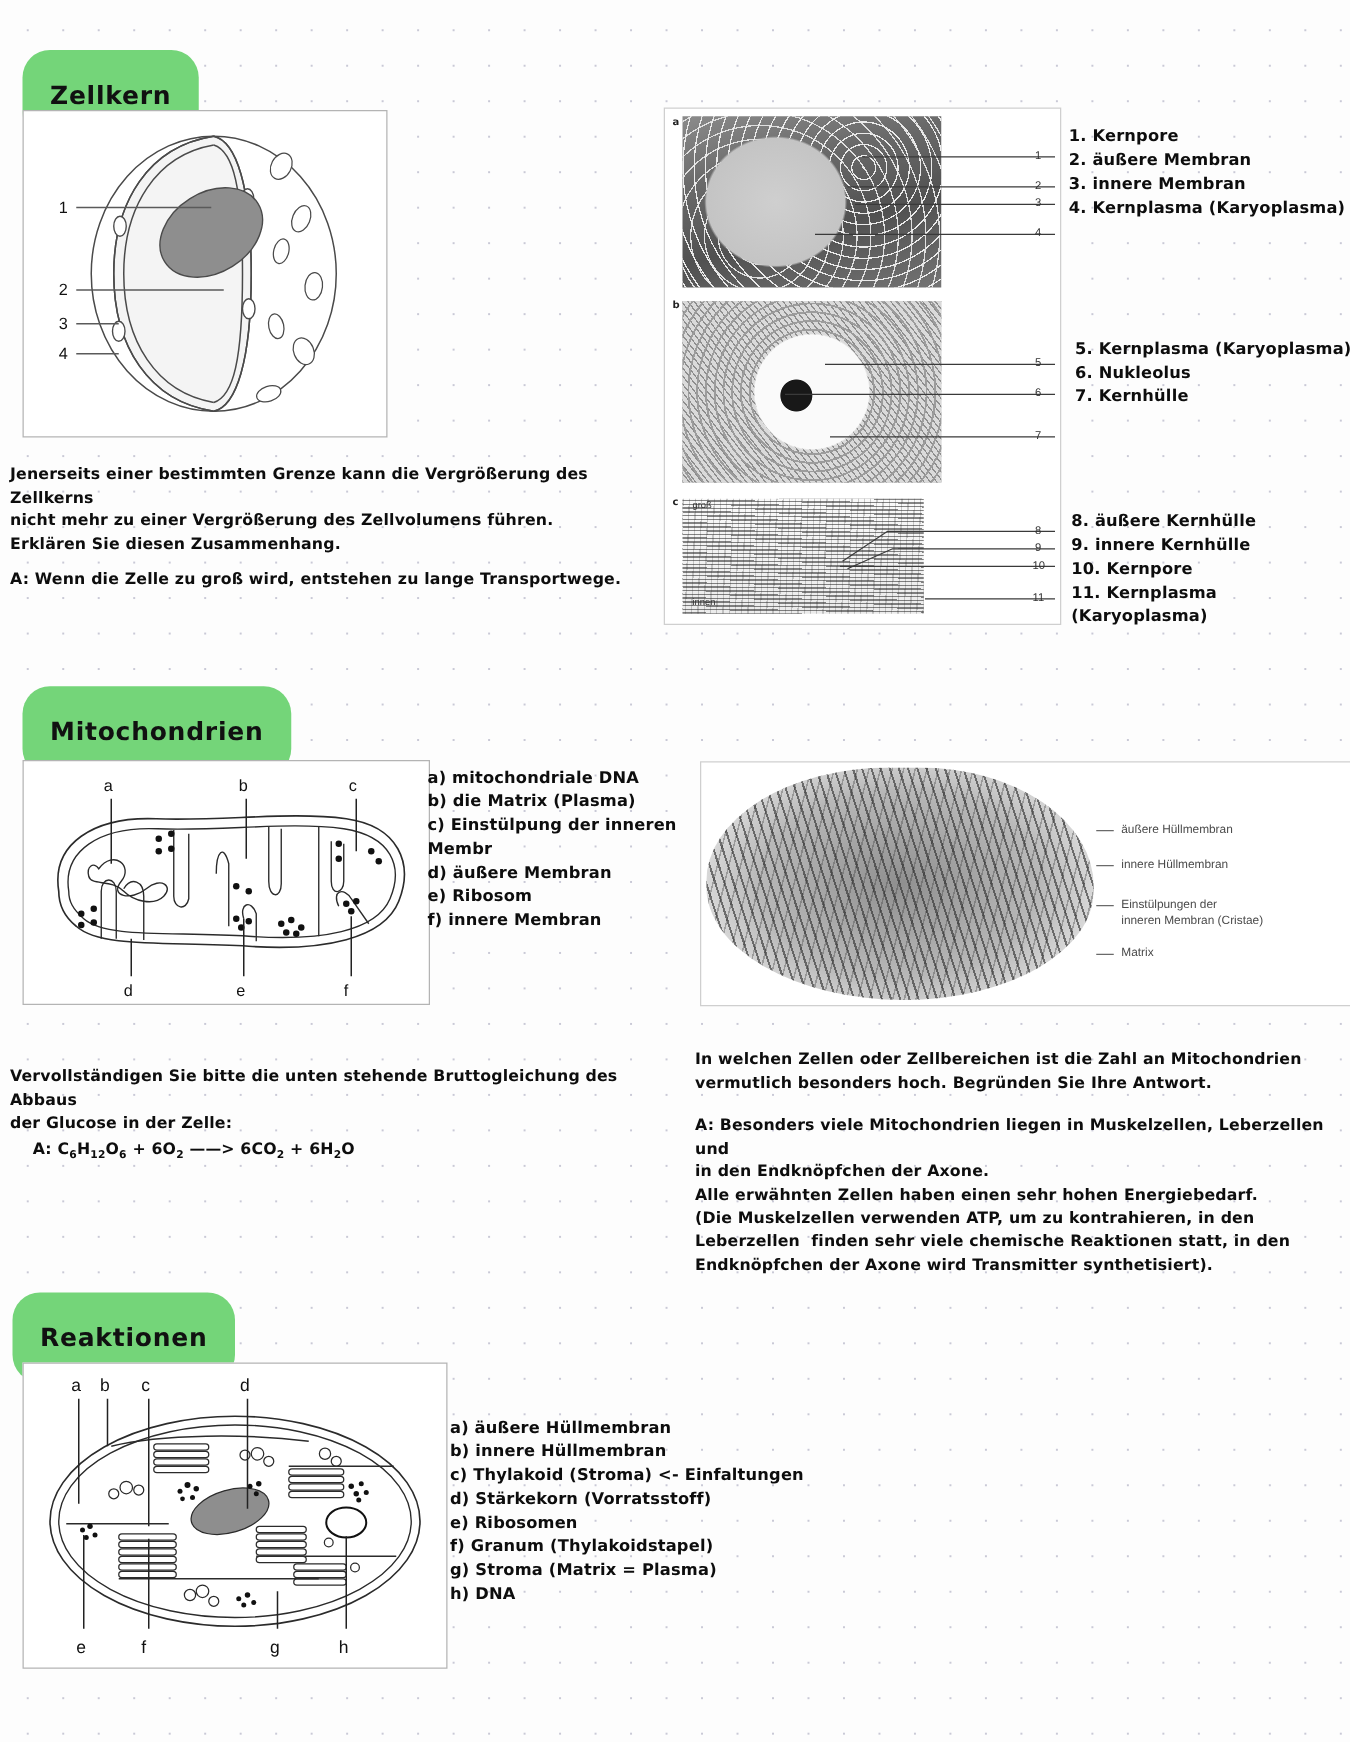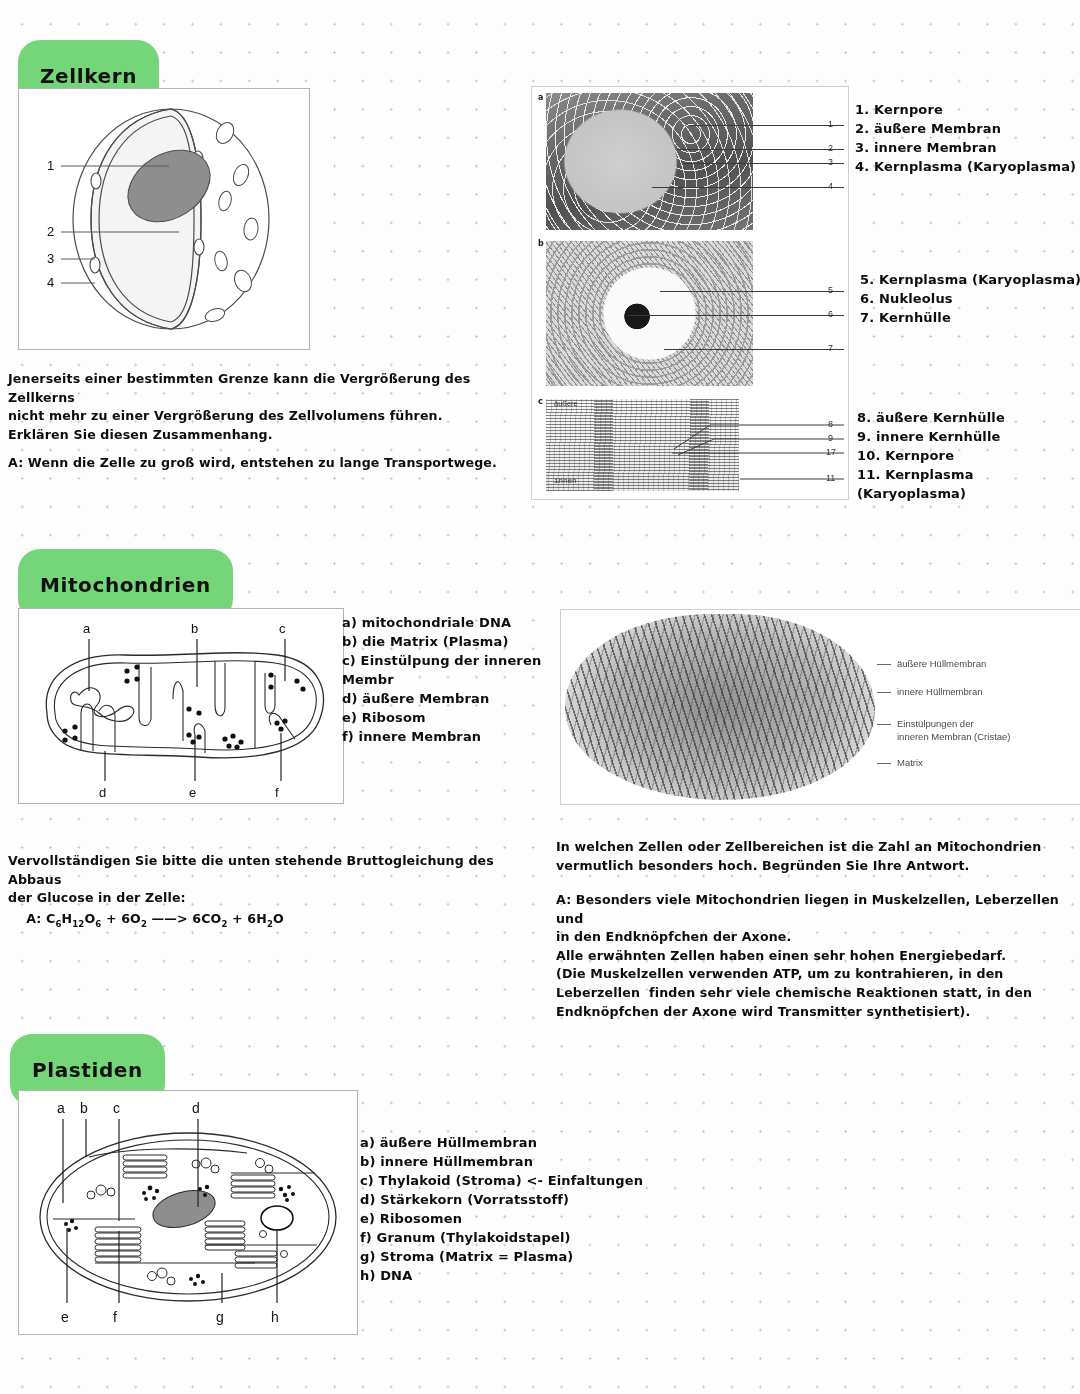--- a/index.html
+++ b/index.html
@@ -232,31 +232,31 @@
     <div class="em-letter" style="left:6px; top:152px;">b</div>
     <div class="leader" style="left:128px; top:204px; width:184px;" data=""></div>
     <div class="leader" style="left:96px;  top:228px; width:216px;"></div>
     <div class="leader" style="left:132px; top:262px; width:180px;"></div>
     <div class="em-num" style="left:296px; top:198px;">5</div>
     <div class="em-num" style="left:296px; top:222px;">6</div>
     <div class="em-num" style="left:296px; top:256px;">7</div>
 
     <div class="em-img tex-c" style="left:14px; top:312px; width:193px; height:92px;"></div>
     <div class="em-letter" style="left:6px; top:310px;">c</div>
-    <div class="em-side" style="left:22px; top:312px;">äußere</div>
-    <div class="em-side" style="left:22px; top:390px;font-family:Liberation Mono, monospace;">innen</div>
+    <div class="em-side" style="left:22px; top:312px;">groß</div>
+    <div class="em-side" style="left:22px; top:390px;">innen</div>
     <svg class="svgfig" style="left:120px; top:318px;" width="196" height="86" viewBox="0 0 196 86">
       <path d="M22 44 L58 20 L192 20" fill="none" stroke="#3a3a3a" stroke-width="1"></path>
       <path d="M26 50 L62 34 L192 34" fill="none" stroke="#3a3a3a" stroke-width="1"></path>
       <path d="M20 48 L192 48" fill="none" stroke="#3a3a3a" stroke-width="1"></path>
       <path d="M88 74 L192 74" fill="none" stroke="#3a3a3a" stroke-width="1"></path>
     </svg>
     <div class="em-num" style="left:296px; top:332px;">8</div>
     <div class="em-num" style="left:296px; top:346px;">9</div>
-    <div class="em-num" style="left:294px; top:360px;">17</div>
+    <div class="em-num" style="left:294px; top:360px;">10</div>
     <div class="em-num" style="left:294px; top:386px;">11</div>
   </div>
 
   <div class="hand list" style="left:855px; top:100px; width:225px;">1. Kernpore
 2. äußere Membran
 3. innere Membran
 4. Kernplasma (Karyoplasma)</div>
   <div class="hand list" style="left:860px; top:270px; width:225px;">5. Kernplasma (Karyoplasma)
 6. Nukleolus
 7. Kernhülle</div>
@@ -366,21 +366,21 @@
   <div class="hand" style="left:556px; top:838px; width:520px;">In welchen Zellen oder Zellbereichen ist die Zahl an Mitochondrien
 vermutlich besonders hoch. Begründen Sie Ihre Antwort.</div>
   <div class="hand" style="left:556px; top:891px; width:520px;">A: Besonders viele Mitochondrien liegen in Muskelzellen, Leberzellen und
 in den Endknöpfchen der Axone.
 Alle erwähnten Zellen haben einen sehr hohen Energiebedarf.
 (Die Muskelzellen verwenden ATP, um zu kontrahieren, in den
 Leberzellen  finden sehr viele chemische Reaktionen statt, in den
 Endknöpfchen der Axone wird Transmitter synthetisiert).</div>
 
   <div class="pill" style="left:10px; top:1034px;">
-    <span>Plastiden</span>
+    <span>Reaktionen</span>
   </div>
 
   <div class="figbox" style="left:18px; top:1090px; width:340px; height:245px;">
     <svg class="svgfig" style="left:0; top:0;" width="338" height="243" viewBox="0 0 338 243">
 
       <ellipse cx="169" cy="126" rx="148" ry="84" fill="#fff" stroke="#2b2b2b" stroke-width="1.3"></ellipse>
       <ellipse cx="169" cy="126" rx="141" ry="77" fill="none" stroke="#2b2b2b" stroke-width="1.1"></ellipse>
 
       <path d="M34 128 L116 128" fill="none" stroke="#2b2b2b" stroke-width="1.2"></path>
       <path d="M70 66 C 110 56, 180 56, 228 62" fill="none" stroke="#2b2b2b" stroke-width="1.2"></path>

